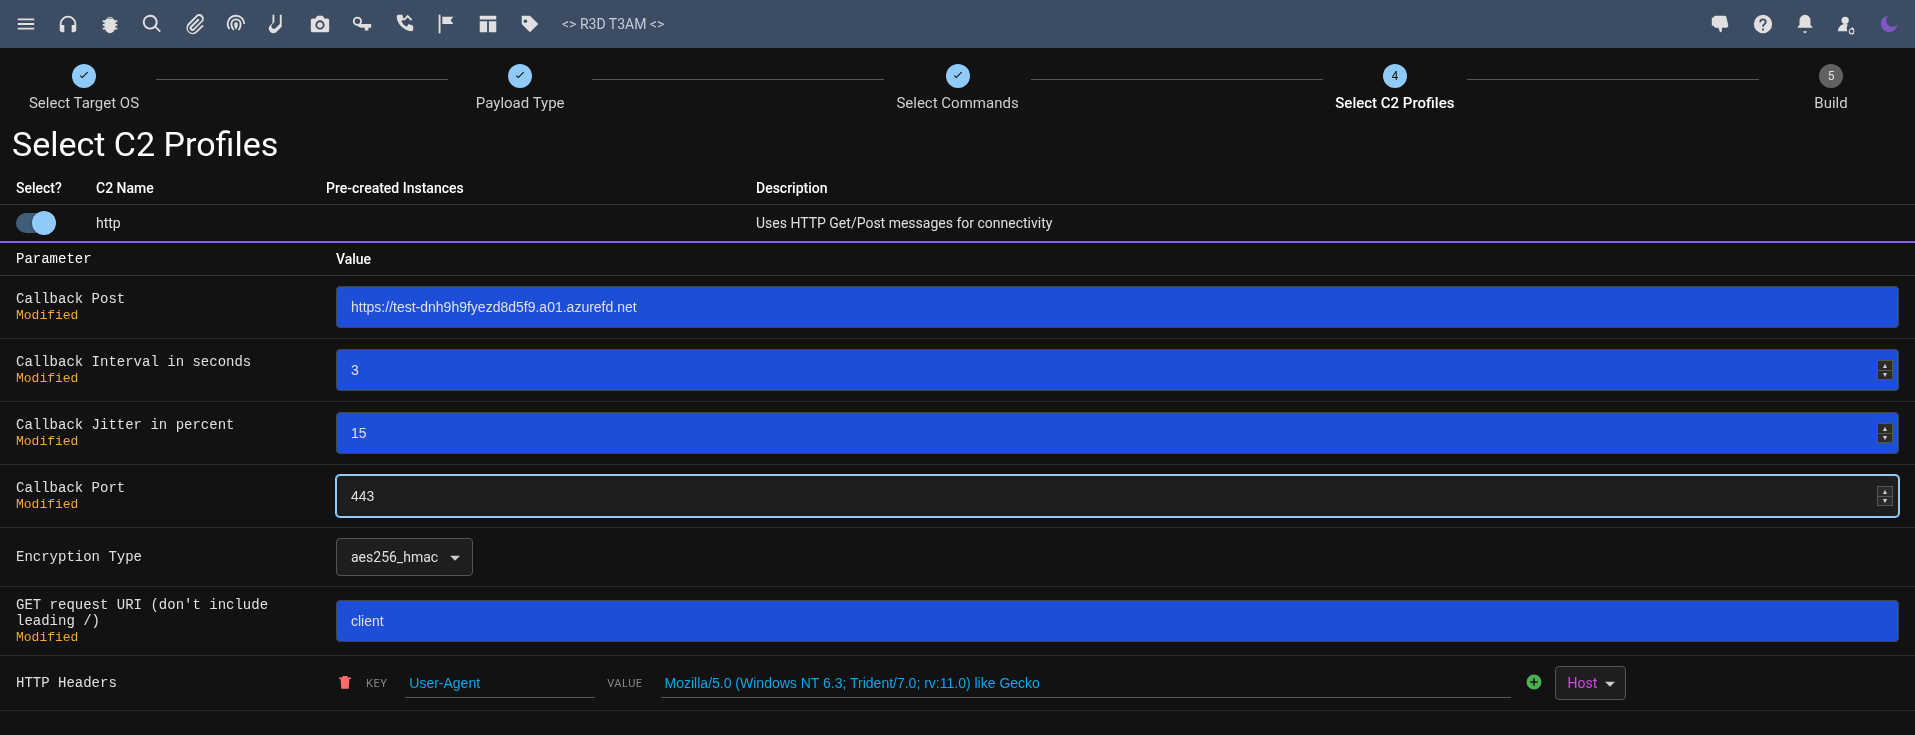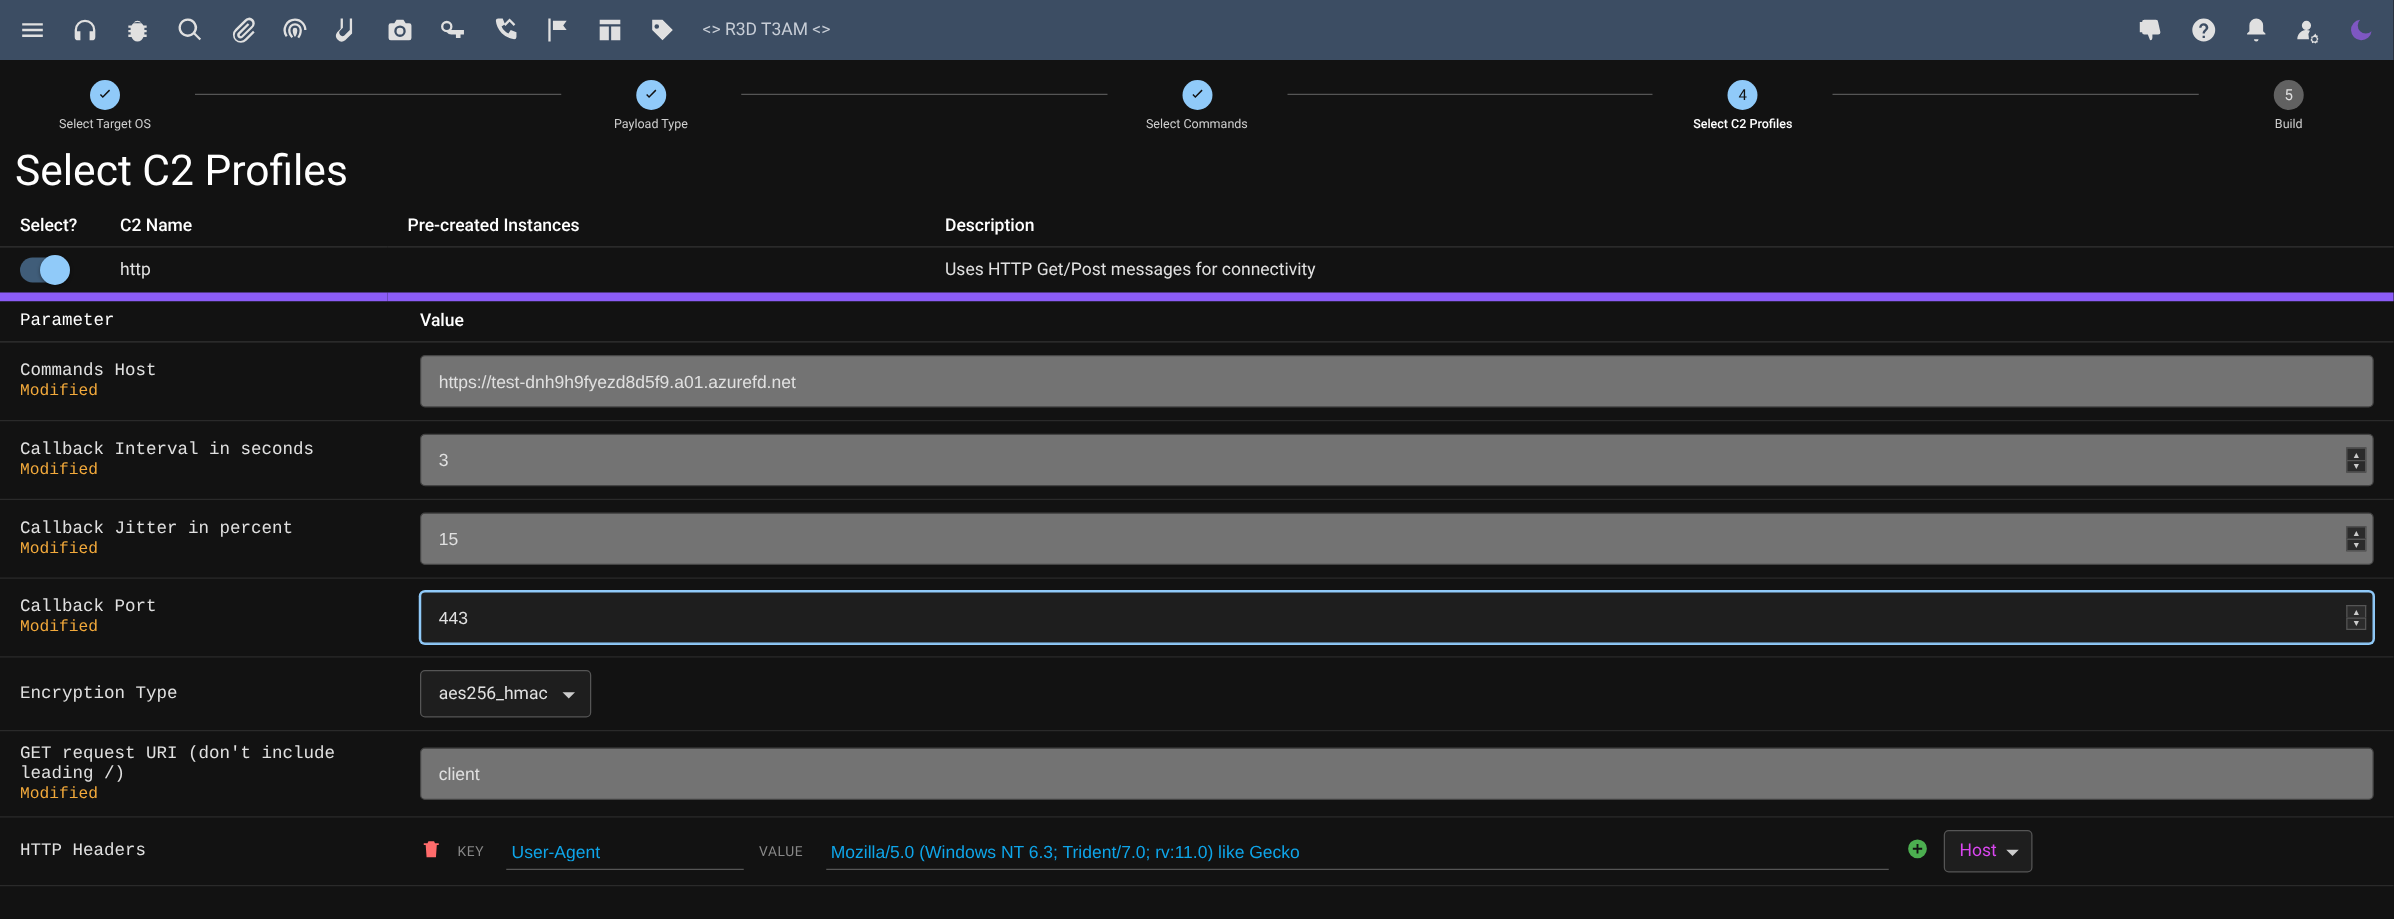--- a/index.html
+++ b/index.html
@@ -49,38 +49,38 @@
     width: 24px; height: 24px;
     border-radius: 50%;
     background: #90caf9;
     color: #121212;
     display: flex; align-items: center; justify-content: center;
     font-size: 12px;
     margin-bottom: 6px;
   }
   .step-circle.pending { background: #616161; color: #e0e0e0; }
   .step-circle svg { width: 14px; height: 14px; fill: #121212; }
-  .step-label { font-size: 10px; color: #cfcfcf; white-space: nowrap; text-align: center;}
+  .step-label { font-size: 15px; color: #cfcfcf; white-space: nowrap; text-align: center;}
   .step-label.current { font-weight: 500; color: #fff; }
   .step-connector { flex: 1; height: 1px; background: #555; margin-top: -18px; }
   
   .page-title { font-size: 34px; font-weight: 400; padding: 4px 12px 8px 12px; color: #fff;}
   
   table.c2-table, table.param-table { width: 100%; border-collapse: collapse; }
   table.c2-table th, table.param-table th {
     text-align: left;
     font-weight: 500;
     font-size: 14px;
     padding: 8px 16px;
     border-bottom: 1px solid #333;
     color: #fff;
   }
   table.c2-table td {
     padding: 8px 16px;
-    border-bottom: 7px solid #8b5cf6;
+    border-bottom: 2px solid #8b5cf6;
     vertical-align: middle;
   }
   table.param-table td {
     padding: 10px 16px;
     border-bottom: 1px solid #2a2a2a;
     vertical-align: middle;
   }
   .modified { color: #f2a93b; font-size: 13px; }
   
   .switch {
@@ -95,21 +95,21 @@
   .switch-thumb {
     position: absolute; top: -2px; left: 16px;
     width: 24px; height: 24px;
     border-radius: 50%;
     background: #90caf9;
     box-shadow: 0 1px 3px rgba(0,0,0,.4);
   }
   
   .text-field, .num-field {
     width: 100%;
-    background: #737373;
+    background: #1d4ed8;
     border: 1px solid #444;
     border-radius: 4px;
     padding: 12px 14px;
     color: #e0e0e0;
     font-size: 14px;
     outline: none;
   }
   .num-wrap { position: relative; }
   .num-spinner {
     position: absolute; right: 6px; top: 50%; transform: translateY(-50%);
@@ -333,21 +333,21 @@
 <table class="param-table">
   <thead>
     <tr>
       <th class="param-name">Parameter</th>
       <th>Value</th>
     </tr>
   </thead>
   <tbody>
     <tr>
       <td class="param-name">
-        <span class="param-label">Commands Host</span>
+        <span class="param-label">Callback Post</span>
         <span class="modified">Modified</span>
       </td>
       <td><input class="text-field" value="https://test-dnh9h9fyezd8d5f9.a01.azurefd.net" style=""></td>
     </tr>
     <tr>
       <td class="param-name">
         <span class="param-label">Callback Interval in seconds</span>
         <span class="modified">Modified</span>
       </td>
       <td>

